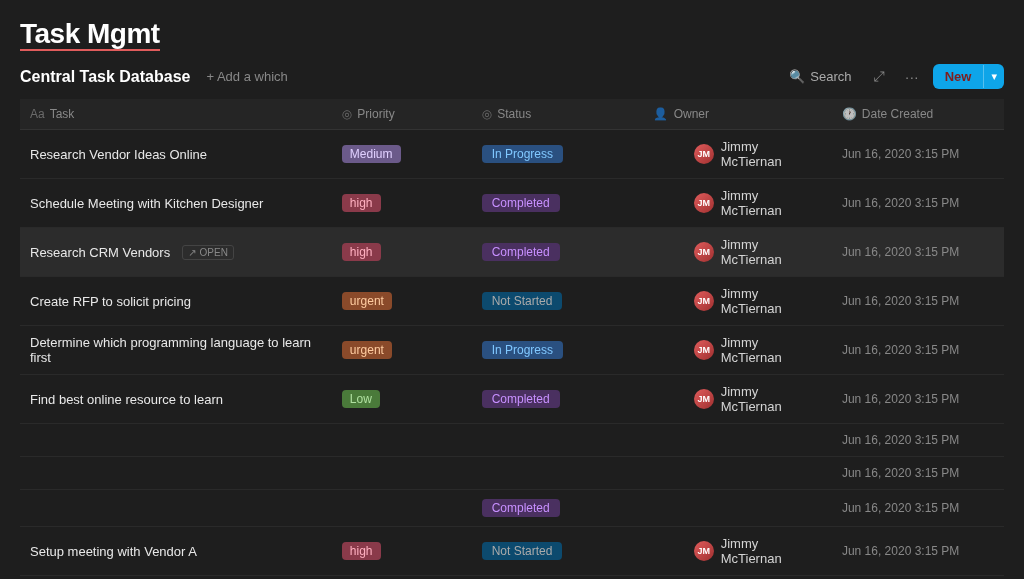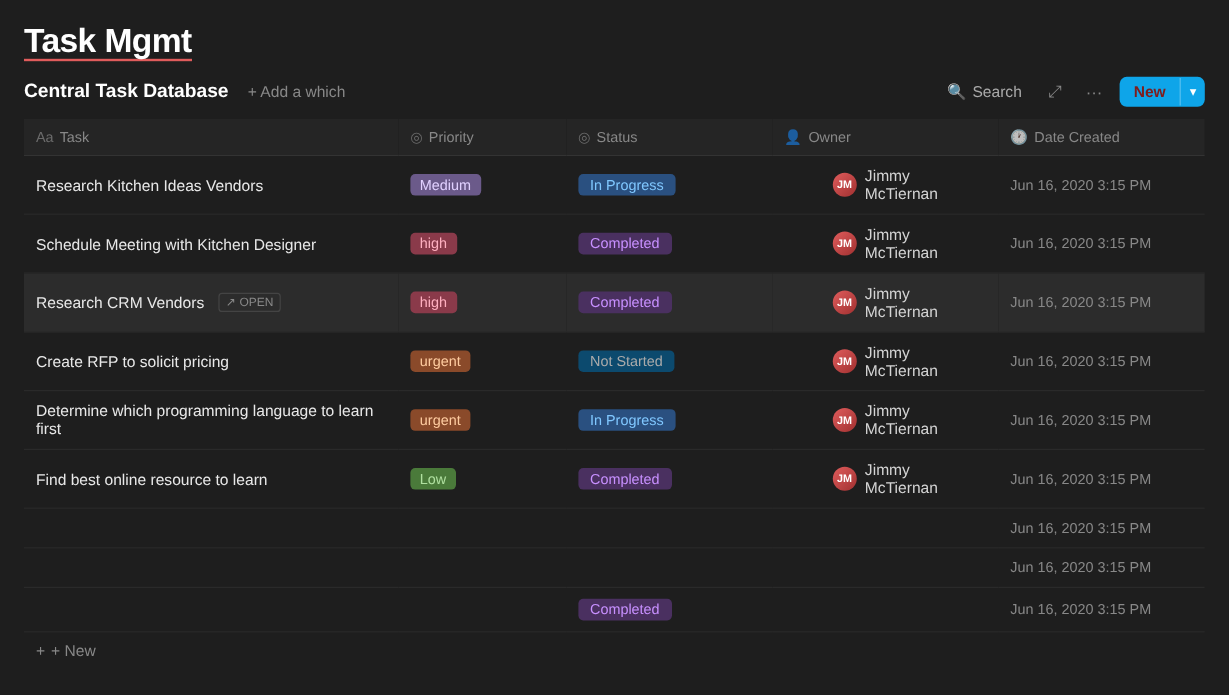--- a/index.html
+++ b/index.html
@@ -276,21 +276,21 @@
           </th>
           <th>
             <span class="col-icon">🕐</span>Date Created
           </th>
         </tr>
       </thead>
       <tbody id="table-body">
       <tr>
             <td>
               <div class="task-cell">
-                <span class="task-name">Research Kitchen Ideas Vendors</span>
+                <span class="task-name">Research Vendor Ideas Online</span>
               </div>
             </td>
             <td><span class="priority-badge priority-medium">Medium</span></td>
             <td><span class="status-badge status-inprogress">In Progress</span></td>
             <td>
               <div class="owner-cell">
                 <span class="avatar">JM</span>
                 <span>Jimmy McTiernan</span>
               </div>
             </td>
@@ -395,20 +395,36 @@
             <td></td>
             <td class="date-cell">Jun 16, 2020 3:15 PM</td>
           </tr>
           <tr>
             <td>
               <div class="task-cell"></div>
             </td>
             <td></td>
             <td><span class="status-badge status-completed">Completed</span></td>
             <td></td>
+            <td class="date-cell">Jun 16, 2020 3:15 PM</td>
+          </tr>
+          <tr>
+            <td>
+              <div class="task-cell">
+                <span class="task-name">Setup meeting with Vendor A</span>
+              </div>
+            </td>
+            <td><span class="priority-badge priority-high">high</span></td>
+            <td><span class="status-badge status-notstarted">Not Started</span></td>
+            <td>
+              <div class="owner-cell">
+                <span class="avatar">JM</span>
+                <span>Jimmy McTiernan</span>
+              </div>
+            </td>
             <td class="date-cell">Jun 16, 2020 3:15 PM</td>
           </tr>
         </tbody>
     </table>
     <div class="add-row">
       <span>+</span>
       <span>+ New</span>
     </div>
   </div>
 </div>

